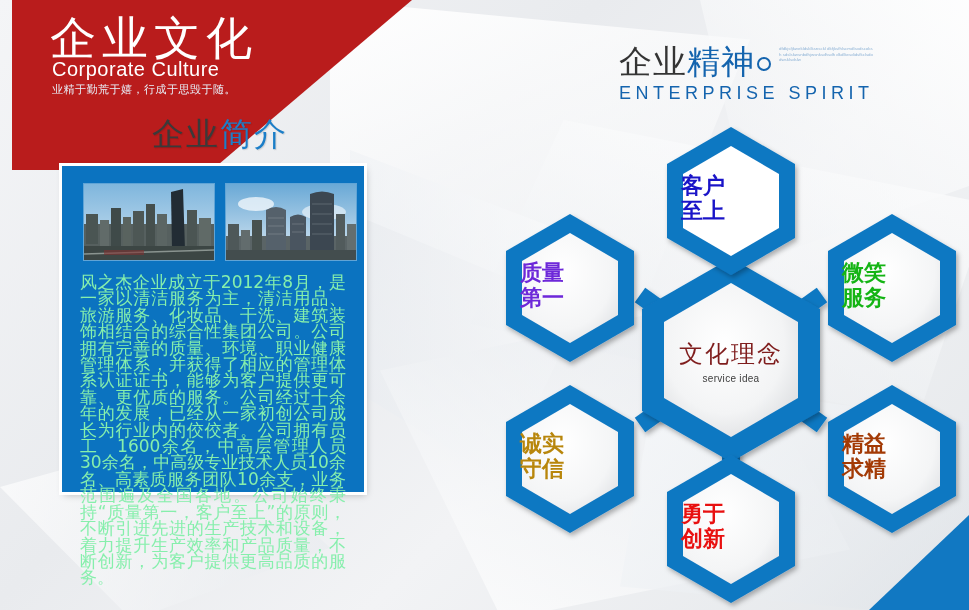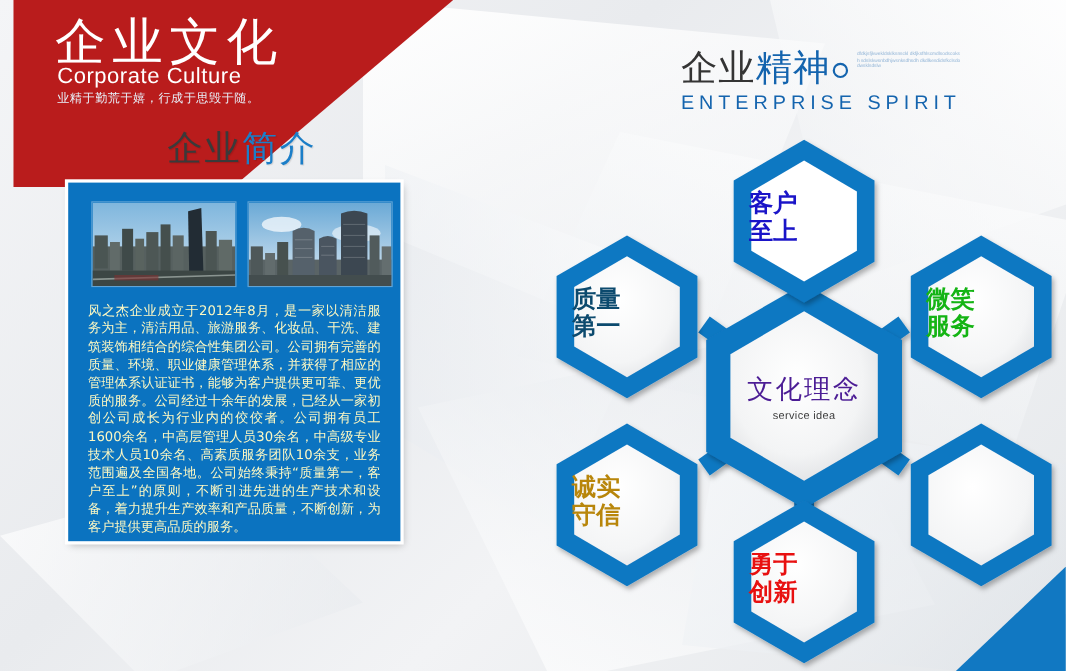--- a/index.html
+++ b/index.html
@@ -75,21 +75,21 @@
     position:absolute;left:62px;top:166px;width:302px;height:326px;
     background:#0b73c0;
     box-shadow:0 0 0 3px #ffffff, 2px 3px 7px rgba(0,0,0,.25);
   }
   .photos{position:absolute;left:21px;top:17px;display:flex;gap:10px;}
   .photo{width:130px;height:76px;overflow:hidden;position:relative;
          border:1px solid rgba(255,255,255,.35);}
   .photo svg{display:block;}
   .body-text{
     position:absolute;left:18px;top:108px;width:266px;
-    font-size:12px;line-height:16.4px;color:#fef9c3;
+    font-size:17px;line-height:16.4px;color:#86efac;
     text-align:justify;text-justify:inter-ideograph;
     font-family:"DejaVu Sans","Liberation Sans",sans-serif;
   }
 
   
   .spirit{position:absolute;left:598px;top:44px;margin-left:21px;}
   .sp-cn{font-size:33px;letter-spacing:1px;white-space:nowrap;line-height:1.1;}
   .sp-cn .dark{color:#343434;}
   .sp-cn .blue{color:#1464ae;}
   .sp-dot{
@@ -110,21 +110,21 @@
   .hexwrap{position:absolute;left:490px;top:110px;width:479px;height:500px;}
   .hexwrap svg{display:block;}
   .hexlabel{
     position:absolute;text-align:left;line-height:1.12;
     font-weight:700;white-space:nowrap;pointer-events:none;
     font-family:"DejaVu Sans","Liberation Sans",sans-serif;
   }
   .hl-outer{font-size:22px;}
   .center-cn{
     position:absolute;text-align:center;width:200px;
-    font-size:24px;color:#4c1d95;letter-spacing:2px;font-weight:400;
+    font-size:24px;color:#7f1d1d;letter-spacing:2px;font-weight:400;
     font-family:"DejaVu Sans","Liberation Sans",sans-serif;
   }
   .center-en{
     position:absolute;text-align:center;width:200px;
     font-size:10px;color:#3d3d3d;letter-spacing:.3px;font-weight:400;
   }
 
   
   .corner-br{
     position:absolute;right:0;bottom:0;width:100px;height:95px;
@@ -284,35 +284,39 @@
     </svg>
 
     <div class="center-cn" style="left:141px;top:228px;">文化理念</div>
     <div class="center-en" style="left:141px;top:263px;">service idea</div>
 
     <div class="hexlabel hl-outer" style="left:191px;top:64px;width:100px;color:#1a14c8;">
       <div>客户</div>
       <div>至上</div>
     </div>
 
-    <div class="hexlabel hl-outer" style="left:30px;top:151px;width:100px;color:#0c4a6e;">
+    <div class="hexlabel hl-outer" style="left:30px;top:151px;width:100px;color:#6d28d9;">
       <div>质量</div>
       <div>第一</div>
     </div>
 
     <div class="hexlabel hl-outer" style="left:30px;top:322px;width:100px;color:#b8860b;">
       <div>诚实</div>
       <div>守信</div>
     </div>
 
     <div class="hexlabel hl-outer" style="left:352px;top:151px;width:100px;color:#14b414;">
       <div>微笑</div>
       <div>服务</div>
     </div>
 
+    <div class="hexlabel hl-outer" style="left:352px;top:322px;width:100px;color:#a33a05;">
+      <div>精益</div>
+      <div>求精</div>
+    </div>
 
     <div class="hexlabel hl-outer" style="left:191px;top:392px;width:100px;color:#e81010;">
       <div>勇于</div>
       <div>创新</div>
     </div>
   </div>
 
 </div>
 
 </body></html>

